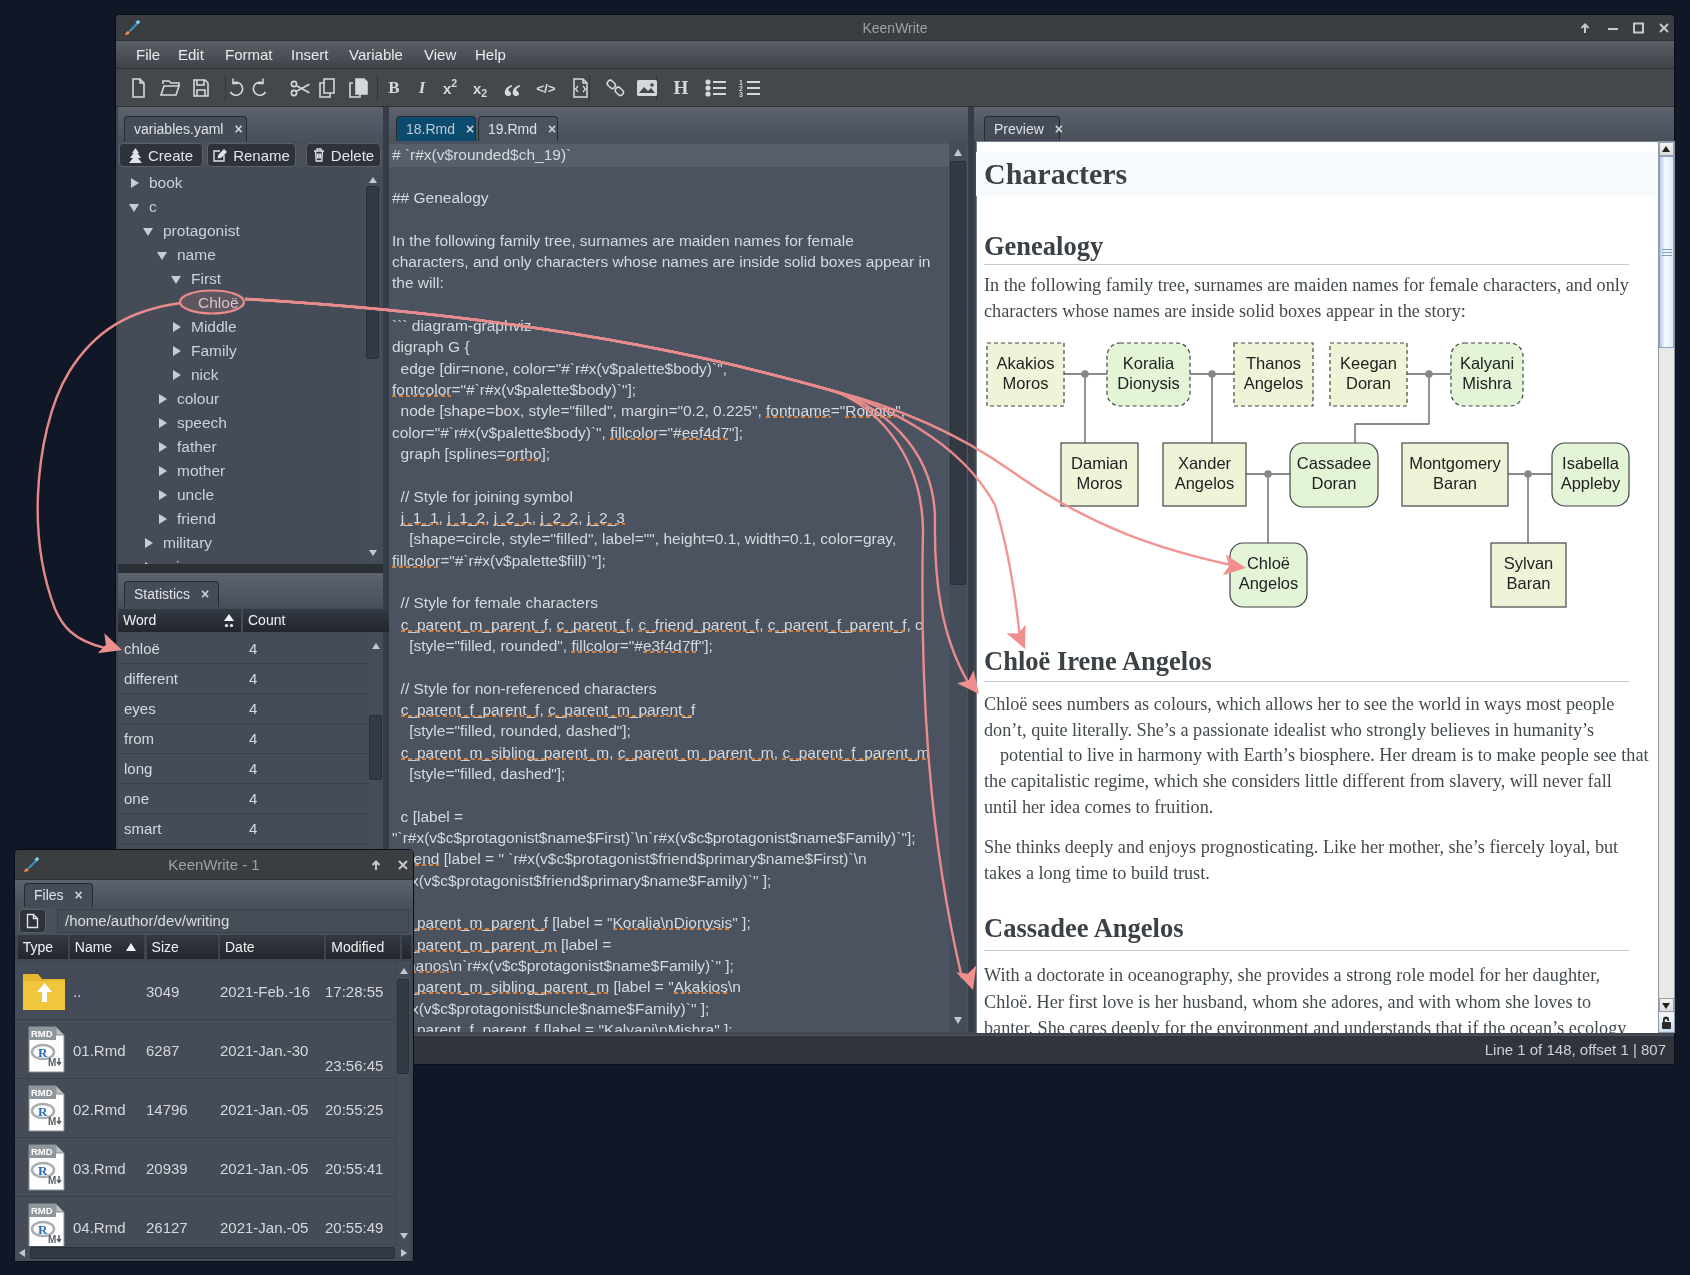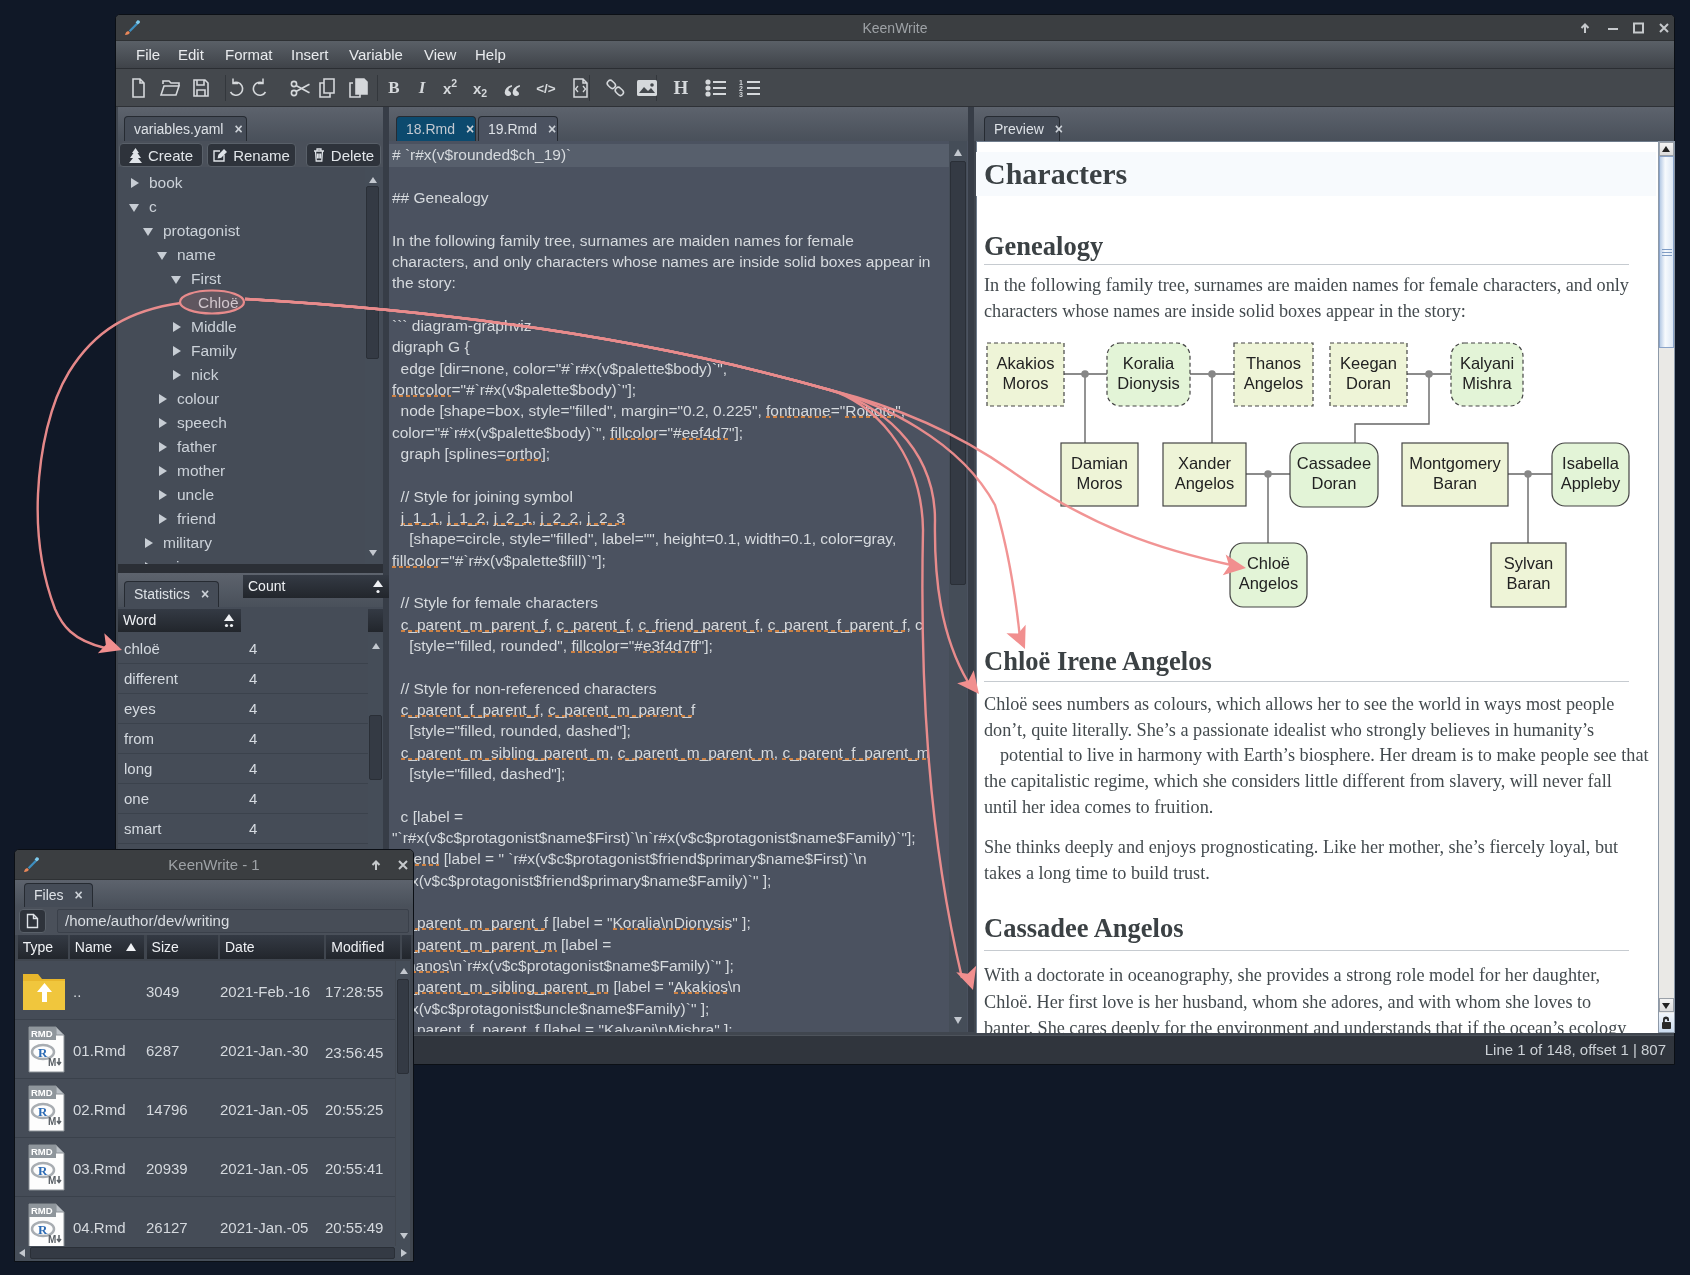--- a/index.html
+++ b/index.html
@@ -156,21 +156,21 @@
 
   <div class="strip" style="left:2px;top:558px;width:265px;height:34px"></div>
   <div class="tab" style="left:8px;top:566px;height:26px">Statistics <span class="x">×</span></div>
   <div class="panel" style="left:2px;top:592px;width:265px;height:425px"></div>
   <div class="hdrcell" style="left:2px;top:594px;width:123px;height:23px">Word
     <svg class="abs" style="right:6px;top:4px" width="12" height="16" viewBox="0 0 12 16">
         <path d="M6 1 L11 8 H1 Z" fill="#f0f2f5"></path>
         <circle cx="3.5" cy="12.5" r="1.6" fill="#f0f2f5"></circle>
         <circle cx="8.5" cy="12.5" r="1.6" fill="#f0f2f5"></circle>
       </svg></div>
-  <div class="hdrcell" style="left:127px;top:560px;width:147px;height:23px">Count
+  <div class="hdrcell" style="left:127px;top:594px;width:147px;height:23px">Count
     <svg class="abs" style="right:6px;top:4px" width="12" height="16" viewBox="0 0 12 16">
         <path d="M6 1 L11 8 H1 Z" fill="#f0f2f5"></path>
         <circle cx="6" cy="12.5" r="1.6" fill="#f0f2f5"></circle>
       </svg></div>
   <div class="hdrcell" style="left:252px;top:594px;width:15px;height:23px"></div>
   <div id="stats"></div>
   <div class="sbtrack" style="left:252px;top:619px;width:15px;height:398px;background:#454d58"></div>
   <div class="chev" style="left:256px;top:628px;border-left:4px solid transparent;border-right:4px solid transparent;border-bottom:6px solid #c3c8cf"></div>
   <div class="sbthumb" style="left:253px;top:700px;width:13px;height:65px"></div>
 
@@ -304,21 +304,21 @@
         <span style="position:absolute;left:131px">4</span>
       </div>
 </div>
 <div class="ed" style="left:276px;top:129.4px;width:556px;overflow:hidden;height:888px">
 <div># `r#x(v$rounded$ch_19)`</div>
 <div>&nbsp;</div>
 <div>## Genealogy</div>
 <div>&nbsp;</div>
 <div>In the following family tree, surnames are maiden names for female</div>
 <div>characters, and only characters whose names are inside solid boxes appear in</div>
-<div>the story:</div>
+<div>the will:</div>
 <div>&nbsp;</div>
 <div>``` diagram-graphviz</div>
 <div>digraph G {</div>
 <div>  edge [dir=none, color="#`r#x(v$palette$body)`",</div>
 <div><span class="sp">fontcolor</span>="#`r#x(v$palette$body)`"];</div>
 <div>  node [shape=box, style="filled", margin="0.2, 0.225", <span class="sp">fontname</span>="<span class="sp">Roboto</span>",</div>
 <div>color="#`r#x(v$palette$body)`", <span class="sp">fillcolor</span>="#<span class="sp">eef4d7</span>"];</div>
 <div>  graph [splines=<span class="sp">ortho</span>];</div>
 <div>&nbsp;</div>
 <div>  // Style for joining symbol</div>
@@ -472,21 +472,21 @@
  <path d="M1 1 h27 v13 h-27 z" fill="#8f969c"></path>
  <text x="3" y="11" font-size="9.5" font-weight="bold" fill="#fff" font-family="Liberation Sans">RMD</text>
  <ellipse cx="15" cy="26" rx="11" ry="7" fill="none" stroke="#a8adb2" stroke-width="2.5"></ellipse>
  <text x="10" y="31" font-size="13" font-weight="bold" fill="#2d6bb4" font-family="Liberation Serif">R</text>
  <text x="20" y="40" font-size="10" font-weight="bold" fill="#5a6066" font-family="Liberation Sans">M</text>
  <path d="M31 32 v6 M29 36 l2 2.5 2-2.5" stroke="#5a6066" stroke-width="1.5" fill="none"></path>
       </svg>
 <div class="frow" style="left:58px;top:81px">01.Rmd</div>
 <div class="frow" style="left:131px;top:81px">6287</div>
 <div class="frow" style="left:205px;top:81px">2021-Jan.-30</div>
-<div class="frow" style="left:310px;top:83px">23:56:45</div>
+<div class="frow" style="left:310px;top:96px">23:56:45</div>
 <div class="abs" style="left:0;top:176px;width:380px;height:1px;background:#3a414b"></div>
 <svg class="abs" style="left:13px;top:124px" width="37" height="47" viewBox="0 0 37 47">
  <path d="M1 1 h27 l8 8 v37 h-35 z" fill="#fdfdfd" stroke="#8a9096" stroke-width="1"></path>
  <path d="M28 1 l8 8 h-8 z" fill="#b9bfc5" stroke="#8a9096" stroke-width="1"></path>
  <path d="M1 1 h27 v13 h-27 z" fill="#8f969c"></path>
  <text x="3" y="11" font-size="9.5" font-weight="bold" fill="#fff" font-family="Liberation Sans">RMD</text>
  <ellipse cx="15" cy="26" rx="11" ry="7" fill="none" stroke="#a8adb2" stroke-width="2.5"></ellipse>
  <text x="10" y="31" font-size="13" font-weight="bold" fill="#2d6bb4" font-family="Liberation Serif">R</text>
  <text x="20" y="40" font-size="10" font-weight="bold" fill="#5a6066" font-family="Liberation Sans">M</text>
  <path d="M31 32 v6 M29 36 l2 2.5 2-2.5" stroke="#5a6066" stroke-width="1.5" fill="none"></path>

